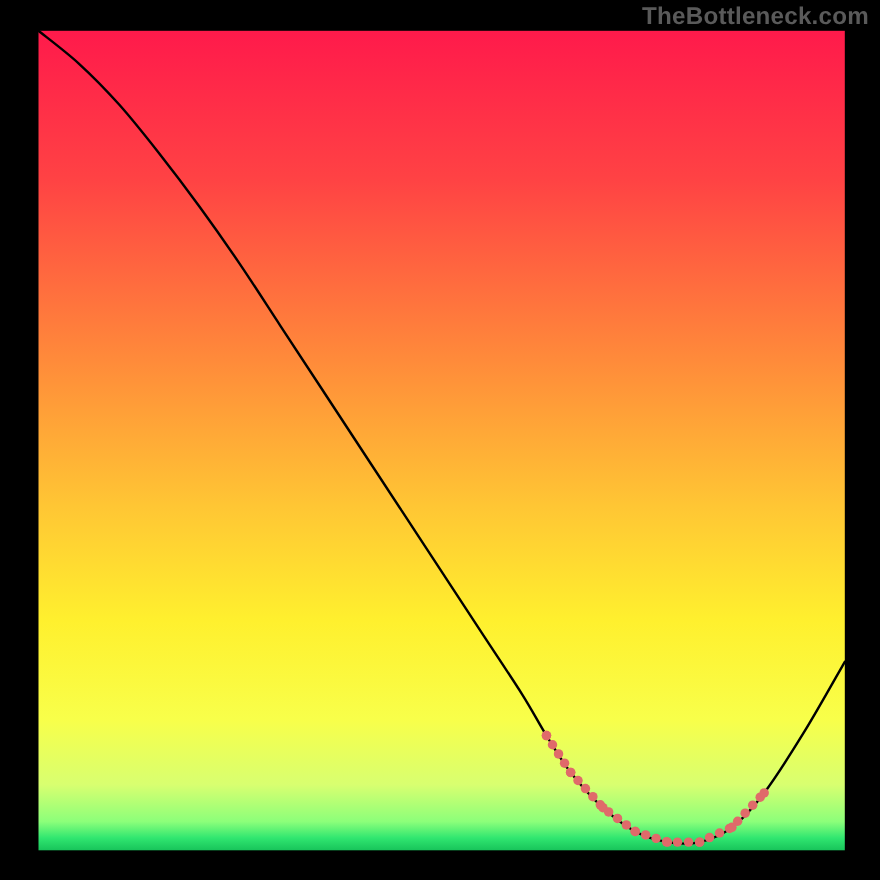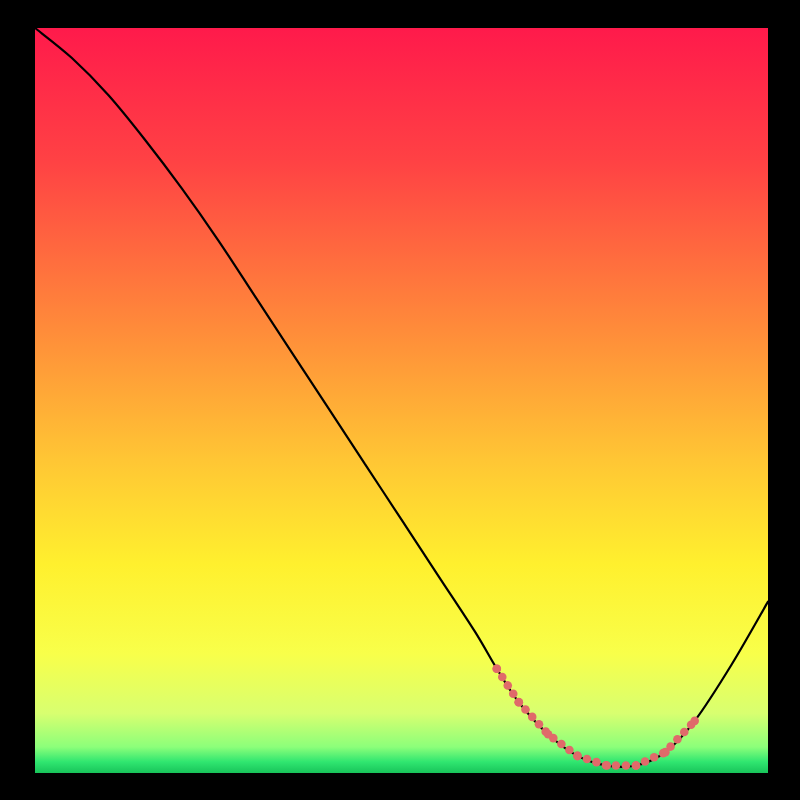--- a/index.html
+++ b/index.html
@@ -27,20 +27,21 @@
   }
   svg.chart {
     position: absolute;
     left: 0;
     top: 0;
   }
 </style>
 </head>
 <body>
 <div class="container">
+  <div class="watermark">TheBottleneck.com</div>
   <svg class="chart" width="800" height="800" viewBox="0 0 800 800">
     <defs>
       <linearGradient id="bg-grad" x1="0" y1="0" x2="0" y2="1">
 
       <stop offset="0%" stop-color="#ff1a4b"></stop>
           <stop offset="18%" stop-color="#ff4244"></stop>
           <stop offset="40%" stop-color="#ff8a3a"></stop>
           <stop offset="57.99999999999999%" stop-color="#ffc634"></stop>
           <stop offset="72%" stop-color="#fff02e"></stop>
           <stop offset="84%" stop-color="#f8ff4a"></stop>

